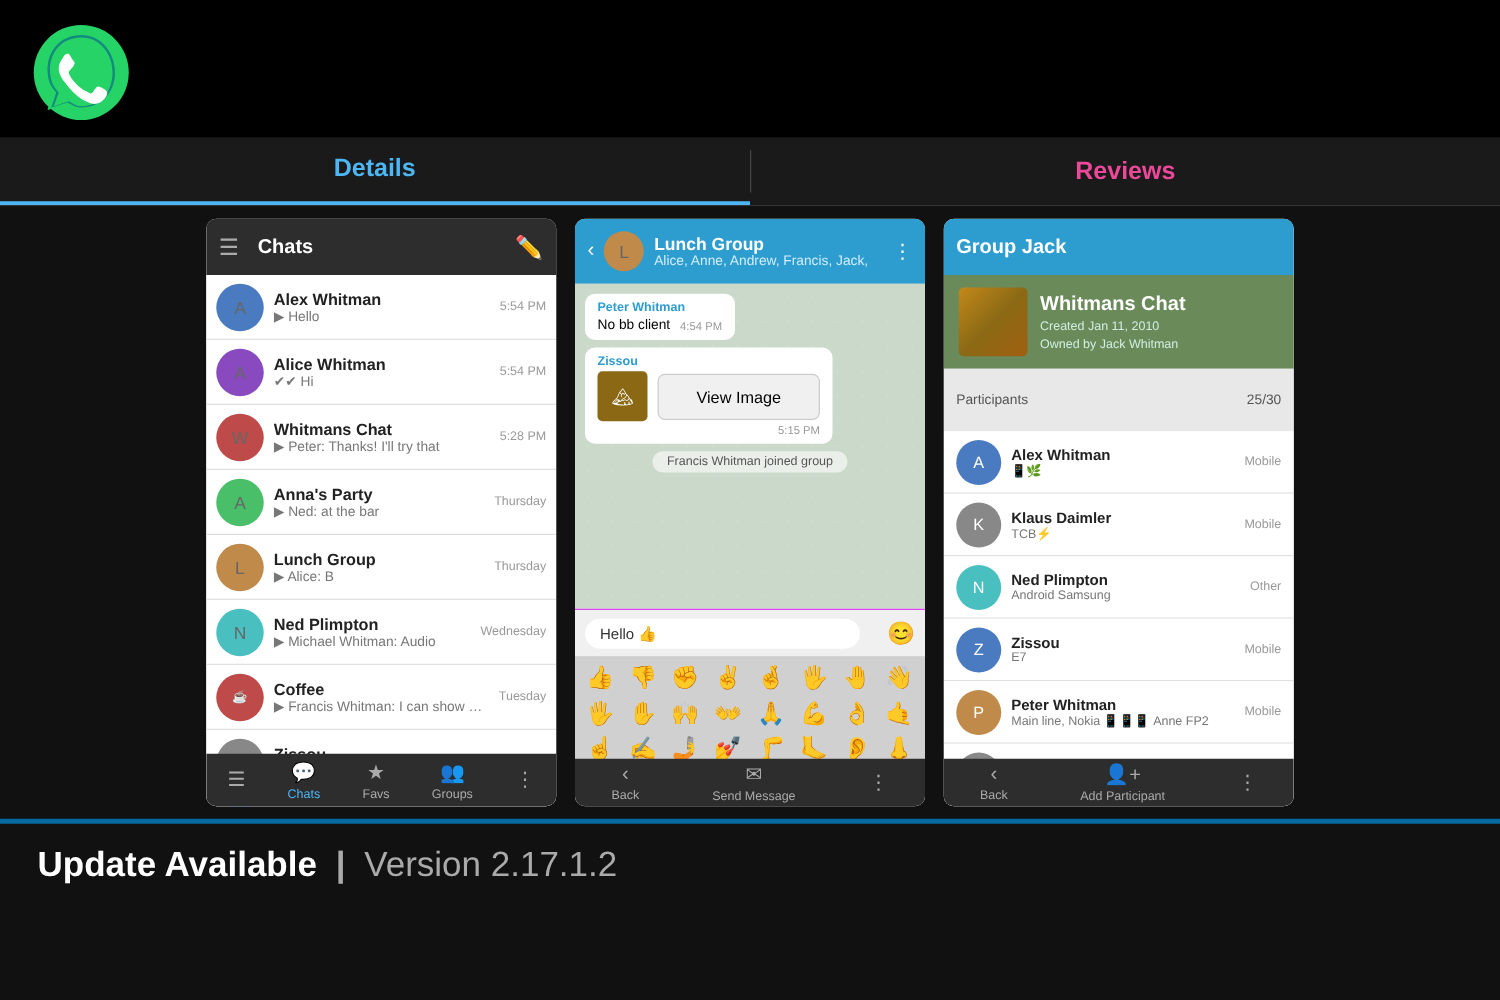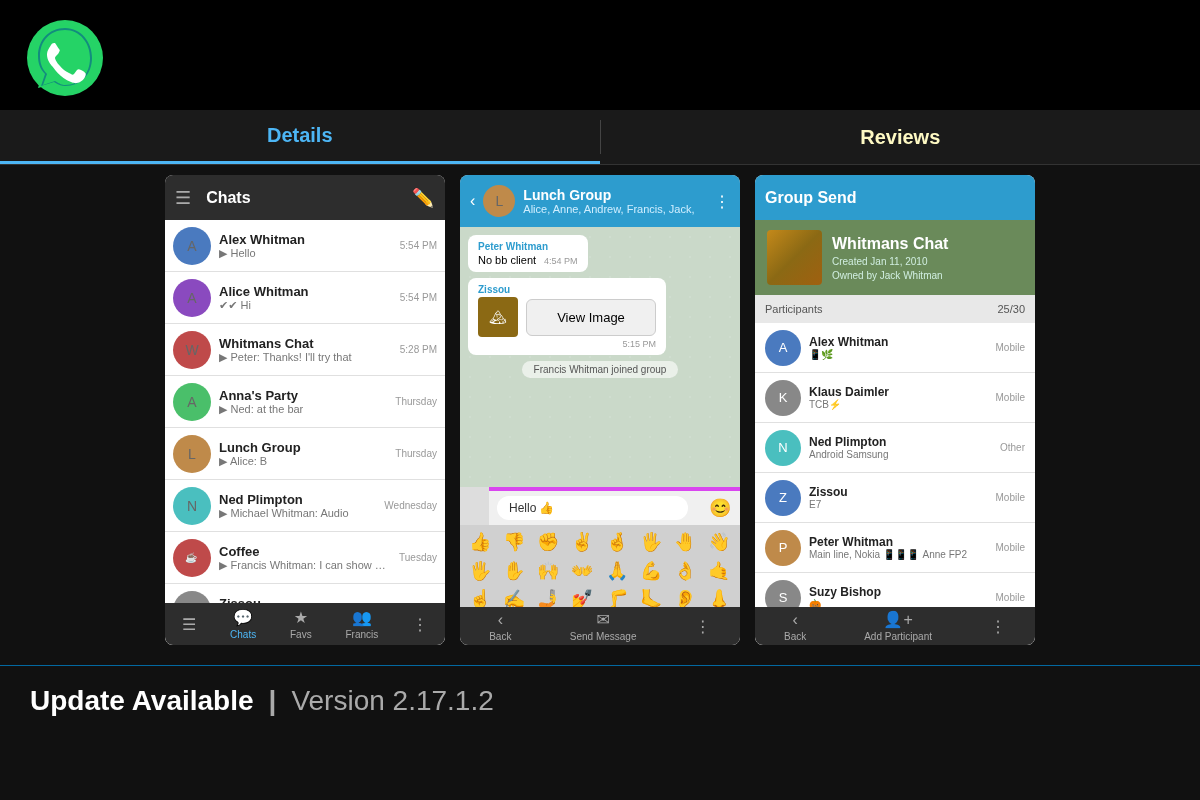--- a/index.html
+++ b/index.html
@@ -32,21 +32,21 @@
       border-bottom: 1px solid #333;
     }
     .tab {
       flex: 1;
       display: flex;
       align-items: center;
       justify-content: center;
       font-size: 20px;
       font-weight: bold;
       cursor: pointer;
-      color: #fef9c3;
+      color: #ec4899;
     }
     .tab.active {
       color: #4db6f5;
       border-bottom: 3px solid #4db6f5;
     }
     .tab-separator {
       width: 1px;
       background: #444;
       margin: 10px 0;
     }
@@ -251,27 +251,26 @@
       background: #8B6914;
       border-radius: 4px;
       display: flex;
       align-items: center;
       justify-content: center;
       color: #fff;
       font-size: 14px;
     }
     .chat-input-area {
       background: #f0f0f0;
-      border-top: 4px solid #d946ef;
+      border-top: 1px solid #d946ef;
       height: 38px;
       display: flex;
       align-items: center;
       padding: 0 8px;
       gap: 22px;
-      margin-left: 29px;
     }
     .chat-input-field {
       flex: 1;
       background: #fff;
       border-radius: 16px;
       padding: 5px 12px;
       font-size: 12px;
       color: #333;
       border: none;
     }
@@ -342,21 +341,21 @@
       font-weight: bold;
       color: #fff;
     }
     .group-banner-sub {
       font-size: 10px;
       color: #d0eee0;
       margin-top: 3px;
     }
     .participants-header {
       background: #e8e8e8;
-      padding: 8px 10px;
+      padding: 19px 10px;
       font-size: 11px;
       color: #555;
       display: flex;
       justify-content: space-between;
     }
     .participant-item {
       display: flex;
       align-items: center;
       padding: 5px 10px;
       border-bottom: 1px solid #e0e0e0;
@@ -406,22 +405,21 @@
       right: 0;
     }
 
     
     .update-bar {
       background: #111;
       height: 70px;
       display: flex;
       align-items: center;
       padding: 0 30px;
-      border-top: 1px solid #0369a1;
-      margin-top: 10px;
+      border-top: 4px solid #0369a1;
     }
     .update-text {
       font-size: 28px;
       font-weight: bold;
       color: #fff;
     }
     .update-separator {
       color: #aaa;
       margin: 0 12px;
     }
@@ -544,21 +542,21 @@
       <div class="bottom-bar-item active">
         <span class="bottom-bar-icon">💬</span>
         <span>Chats</span>
       </div>
       <div class="bottom-bar-item">
         <span class="bottom-bar-icon">★</span>
         <span>Favs</span>
       </div>
       <div class="bottom-bar-item">
         <span class="bottom-bar-icon">👥</span>
-        <span>Francis</span>
+        <span>Groups</span>
       </div>
       <div class="bottom-bar-item">
         <span class="bottom-bar-icon">⋮</span>
       </div>
     </div>
   </div>
 
   <div class="phone-panel chat-window-panel">
     <div class="chat-window-header">
       <span style="color:#fff;font-size:16px;">‹</span>
@@ -637,21 +635,21 @@
         <span>Send Message</span>
       </div>
       <div class="bottom-btn">
         <span class="bottom-btn-icon">⋮</span>
       </div>
     </div>
   </div>
 
   <div class="phone-panel group-info-panel">
     <div class="group-info-header">
-      <span class="group-info-title">Group Send</span>
+      <span class="group-info-title">Group Jack</span>
     </div>
     <div class="group-banner">
       <div class="group-banner-img"></div>
       <div class="group-banner-info">
         <div class="group-banner-name">Whitmans Chat</div>
         <div class="group-banner-sub">Created Jan 11, 2010</div>
         <div class="group-banner-sub">Owned by Jack Whitman</div>
       </div>
     </div>
     <div class="participants-header">

